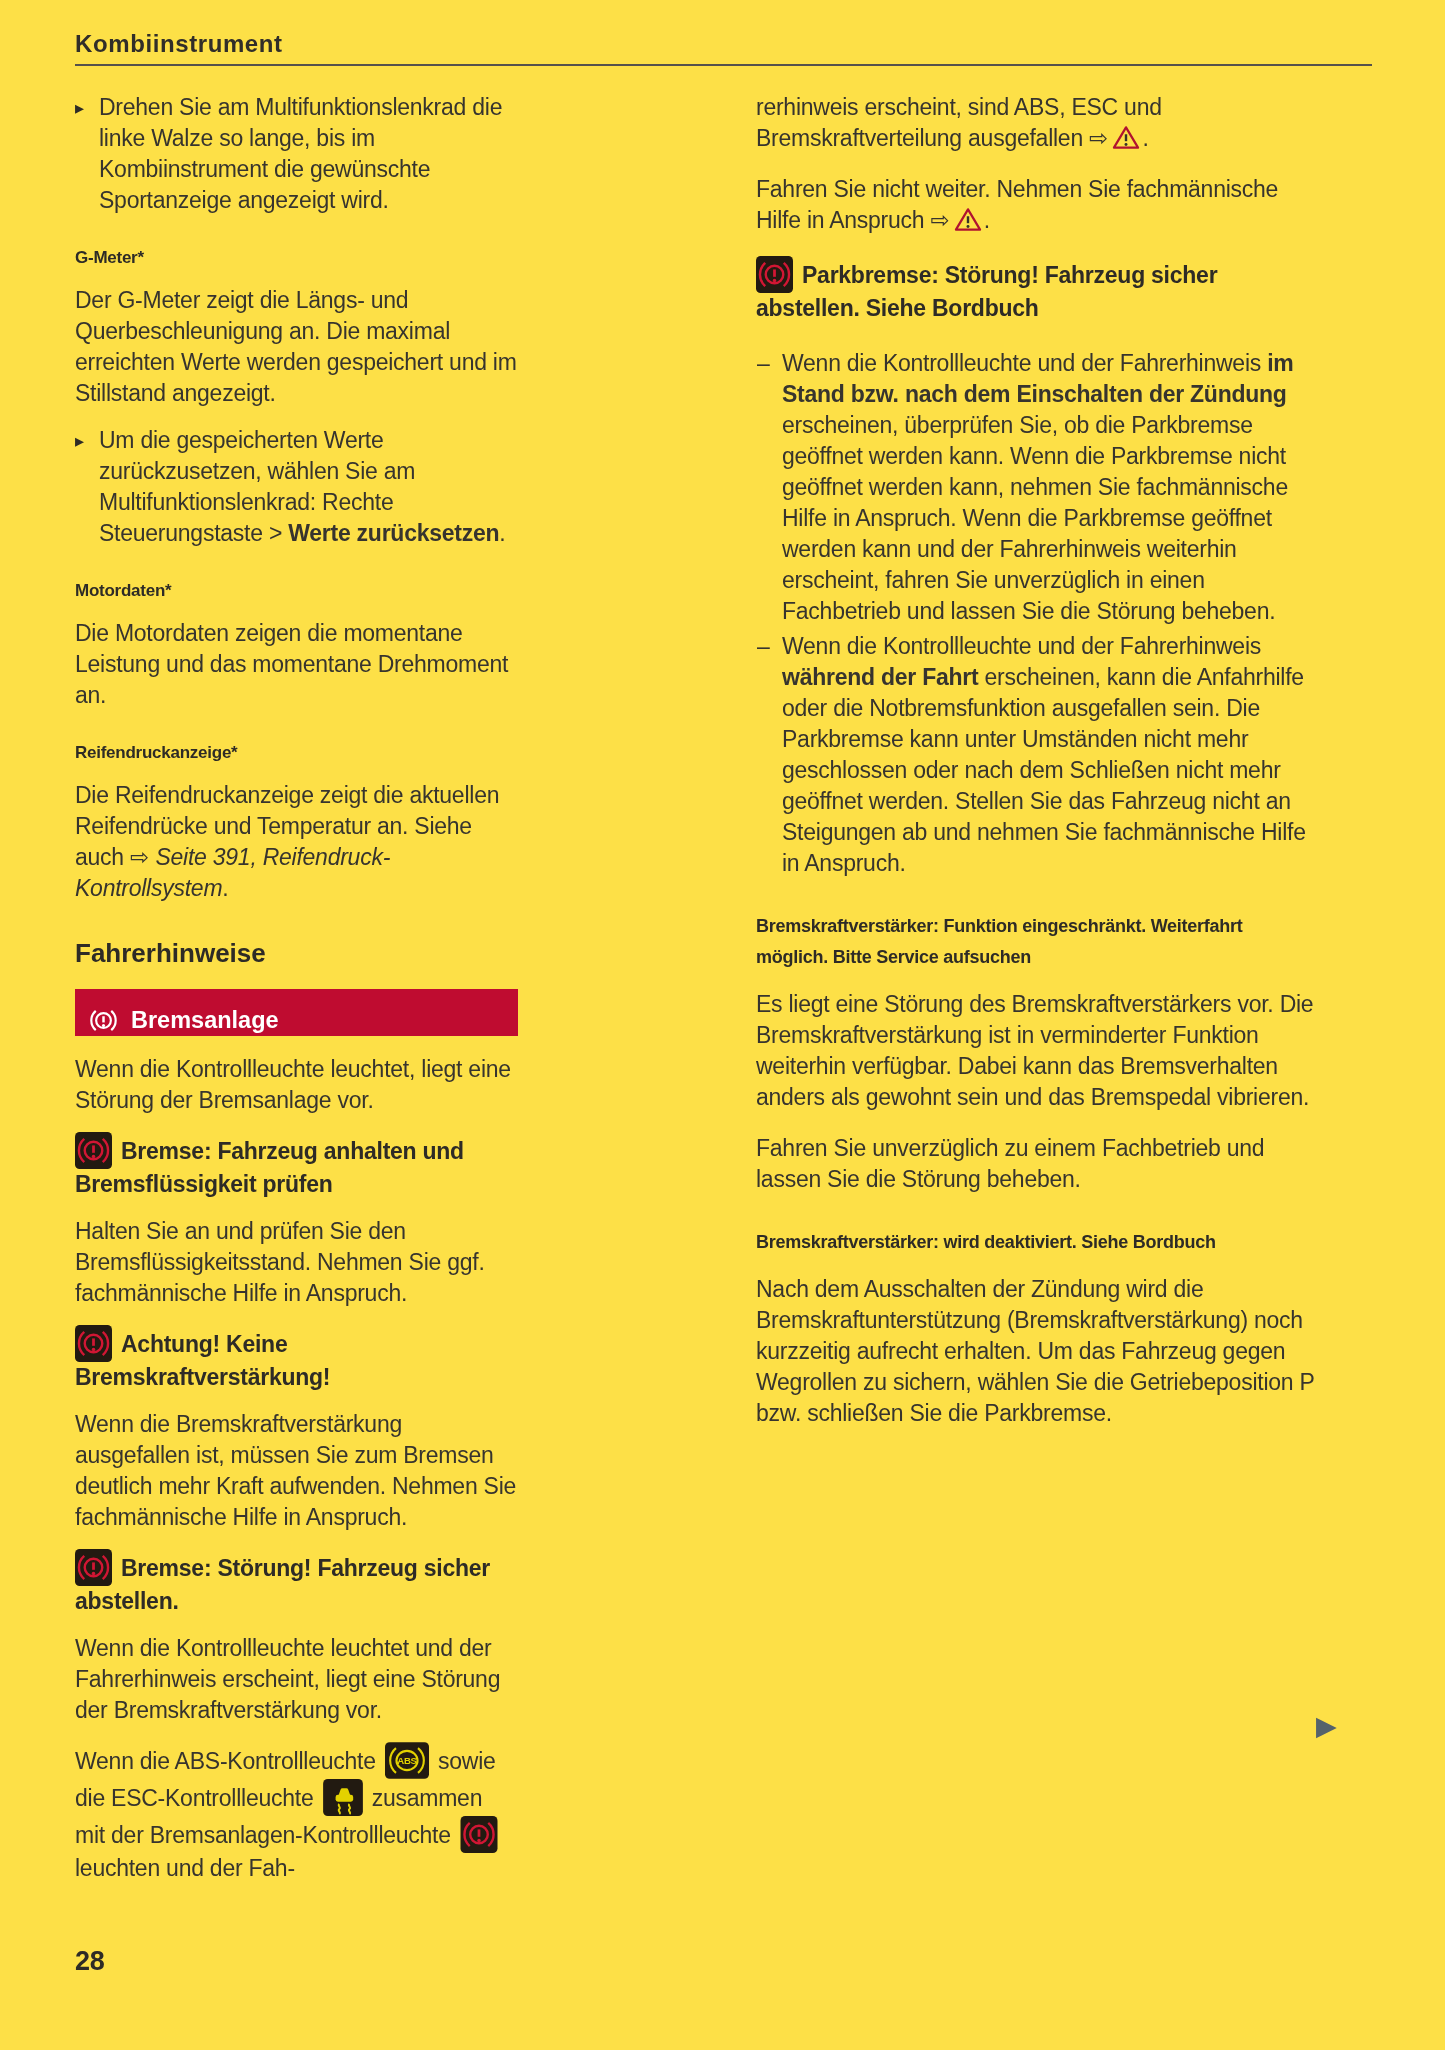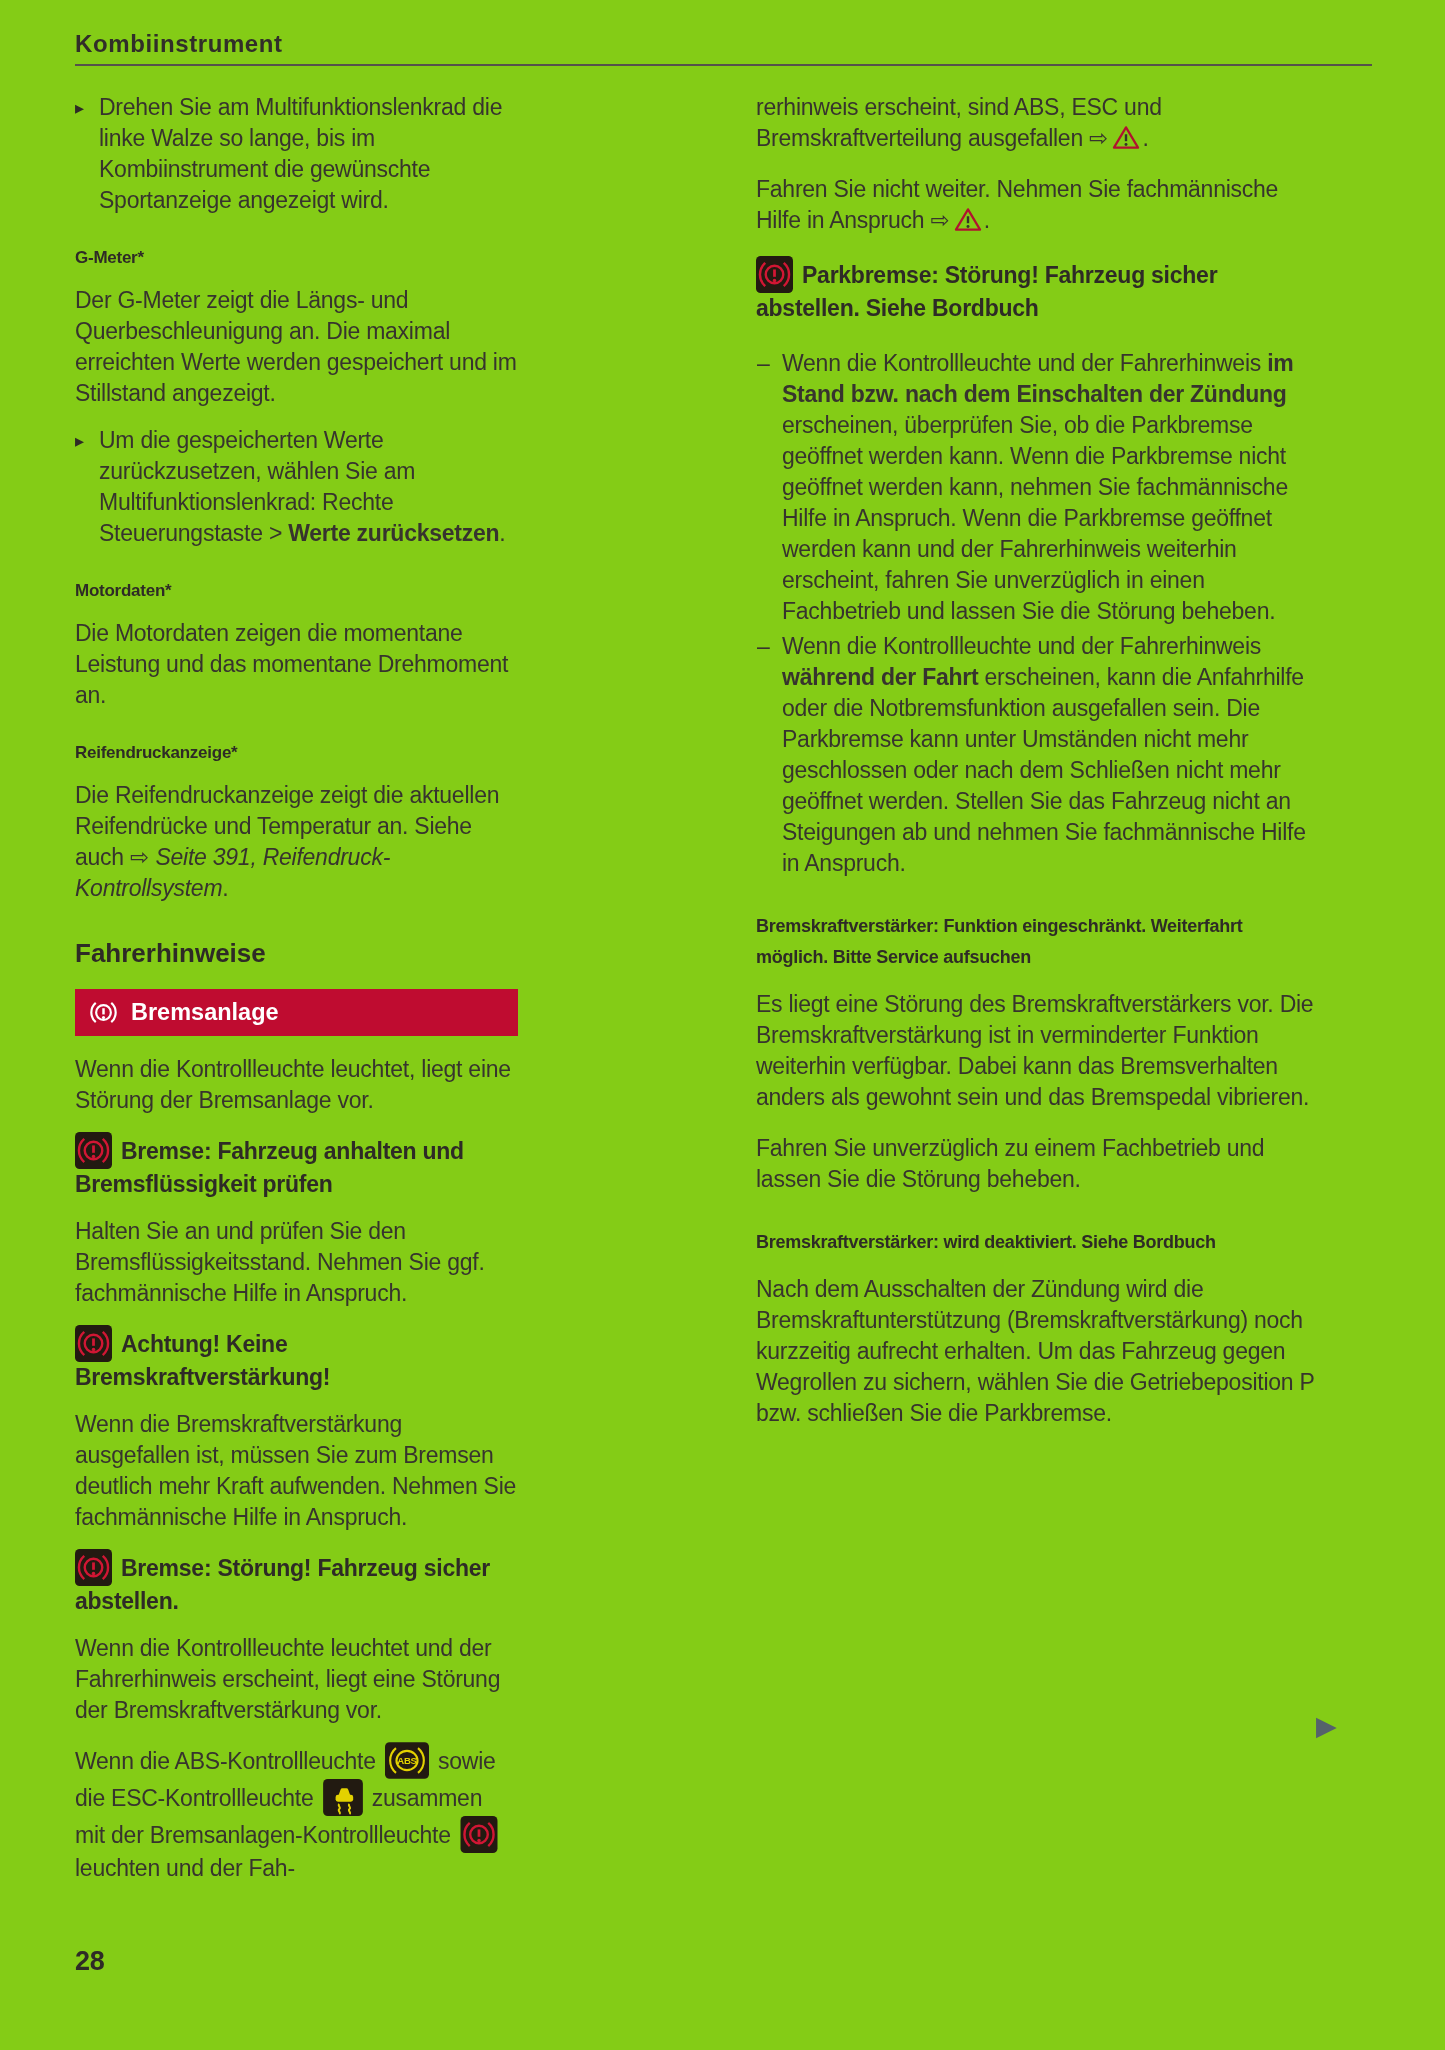--- a/index.html
+++ b/index.html
@@ -1,35 +1,35 @@
 <!DOCTYPE html>
 <html><head>
 <meta charset="utf-8">
 <style>
   html,body{margin:0;padding:0;background:#d8d6d2;}
   .page{
     position:relative; width:1445px; height:2050px;
-    background:#84cc16; color:#37342e;
+    background:#fde047; color:#37342e;
     font-family:"Liberation Sans","DejaVu Sans",sans-serif;
     font-size:23px; line-height:31px; letter-spacing:-0.25px;
     overflow:hidden;
   }
   .hdr{position:absolute; left:75px; top:28px; font-size:24px; font-weight:bold;
        letter-spacing:0.6px; color:#312e29;}
   .hdr-rule{position:absolute; left:75px; right:73px; top:64px; border-top:2px solid #55514b;}
   .col{position:absolute; top:92px;}
   .col-left{left:75px; width:443px;}
   .col-right{left:756px; width:560px;}
   p.body{margin:0 0 16px 0;}
   .col-right p.body{margin-bottom:20px;}
   .bullet-item{position:relative; padding-left:24px; margin:0 0 16px 0;}
   .bullet-item .marker{position:absolute; left:0; top:1px; font-size:18px; color:#2e2b26;}
   h3.sub{font-size:17px; font-weight:bold; margin:26px 0 12px 0; color:#2e2b26;}
   h1.big{font-size:26px; font-weight:bold; margin:34px 0 20px 0; color:#2e2b26; letter-spacing:0;}
-  .banner{display:flex; align-items:center; gap:12px; background:#bf0c30; color:#ffffff;
+  .banner{display:flex; align-items:flex-end; gap:12px; background:#bf0c30; color:#ffffff;
           height:47px; padding:0 13px; margin:0 0 18px 0; font-weight:bold; font-size:23.5px;
           letter-spacing:0;}
   .icon-head{font-weight:bold; margin:4px 0 16px 0; color:#2e2b26;}
   .col-right .icon-head{margin:14px 0 24px 0;}
   .iconbox{display:inline-block; vertical-align:-10px; margin-right:9px; line-height:0;}
   .iconbox-inline{display:inline-block; vertical-align:-10px; margin:0 3px; line-height:0;}
   .dash-list{margin:0 0 4px 0;}
   .dash-item{position:relative; padding-left:26px; margin:0 0 4px 0;}
   .dash-item .marker{position:absolute; left:1px; top:0;}
   h4.strong-head{font-size:18px; font-weight:bold; margin:32px 0 16px 0; color:#2e2b26;}

